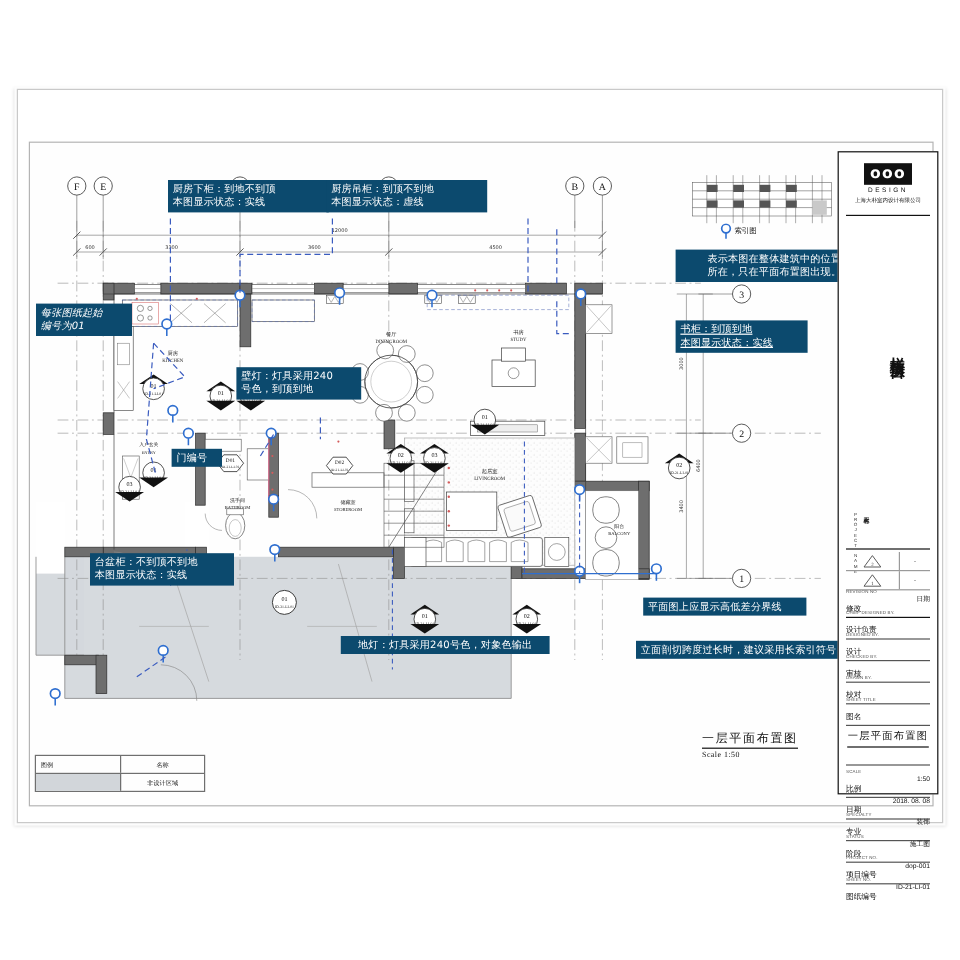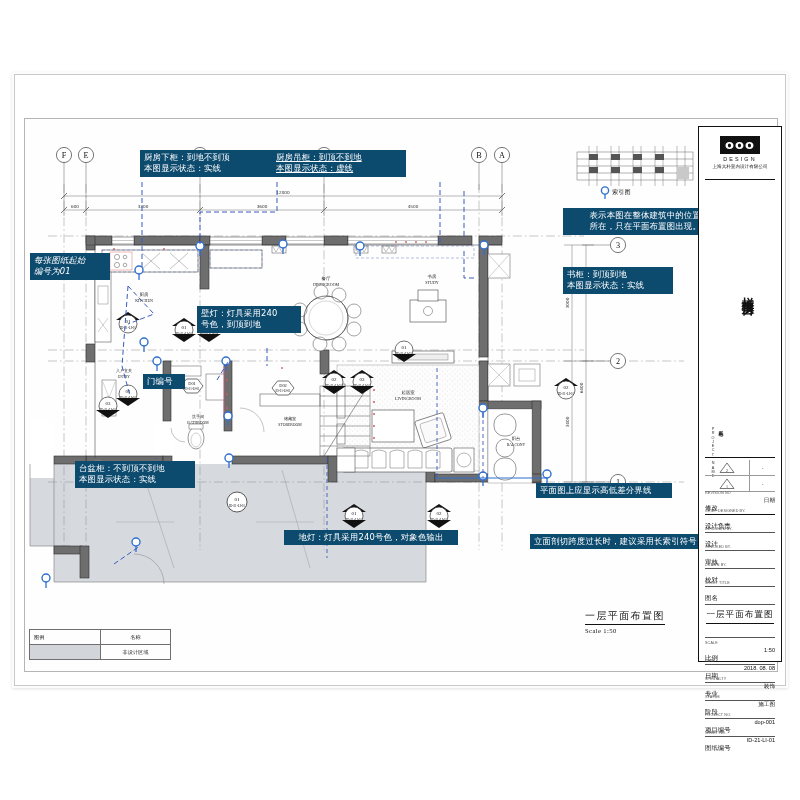--- a/index.html
+++ b/index.html
@@ -670,34 +670,34 @@
   <div class="idxpin">
     <svg width="10" height="14" viewBox="0 0 10 14">
         <circle cx="5" cy="4.5" r="3.6" fill="#fff" stroke="#2f6fd0" stroke-width="1.4"></circle>
         <path d="M5,8 L5,13" stroke="#2f6fd0" stroke-width="1.3"></path>
       </svg>
   </div>
   <div class="idxlabel">索引图</div>
 
   <div class="cal" style="left:140px;top:150px;width:126px;">厨房下柜：到地不到顶
 本图显示状态：实线</div>
-  <div class="cal" style="left:272px;top:150px;width:126px;text-decoration:underline;">厨房吊柜：到顶不到地
+  <div class="cal" style="left:272px;top:150px;width:126px;">厨房吊柜：到顶不到地
 本图显示状态：虚线</div>
   <div class="cal" style="left:563px;top:208px;width:134px;text-align:right;">表示本图在整体建筑中的位置
 所在，只在平面布置图出现。</div>
-  <div class="cal" style="left:563px;top:267px;width:102px;">书柜：到顶到地
+  <div class="cal" style="left:563px;top:267px;width:102px;text-decoration:underline;">书柜：到顶到地
 本图显示状态：实线</div>
   <div class="cal" style="left:30px;top:253px;width:72px;font-style:italic;">每张图纸起始
 编号为01</div>
   <div class="cal" style="left:197px;top:306px;width:96px;">壁灯：灯具采用240
 号色，到顶到地</div>
   <div class="cal one" style="left:143px;top:374px;width:34px;">门编号</div>
   <div class="cal" style="left:75px;top:461px;width:112px;">台盆柜：不到顶不到地
 本图显示状态：实线</div>
-  <div class="cal one" style="left:536px;top:483px;width:128px;">平面图上应显示高低差分界线</div>
+  <div class="cal one" style="left:536px;top:498px;width:128px;">平面图上应显示高低差分界线</div>
   <div class="cal one" style="left:530px;top:534px;width:180px;">立面剖切跨度过长时，建议采用长索引符号</div>
   <div class="cal one" style="left:284px;top:530px;width:166px;text-align:center;">地灯：灯具采用240号色，对象色输出</div>
 
   <div class="tb">
 
     <div class="logo">
       <div class="mark">ᴏᴏᴏ</div>
       <div class="dsg">DESIGN</div>
       <div class="co">上海大朴室内设计有限公司</div>
     </div>

